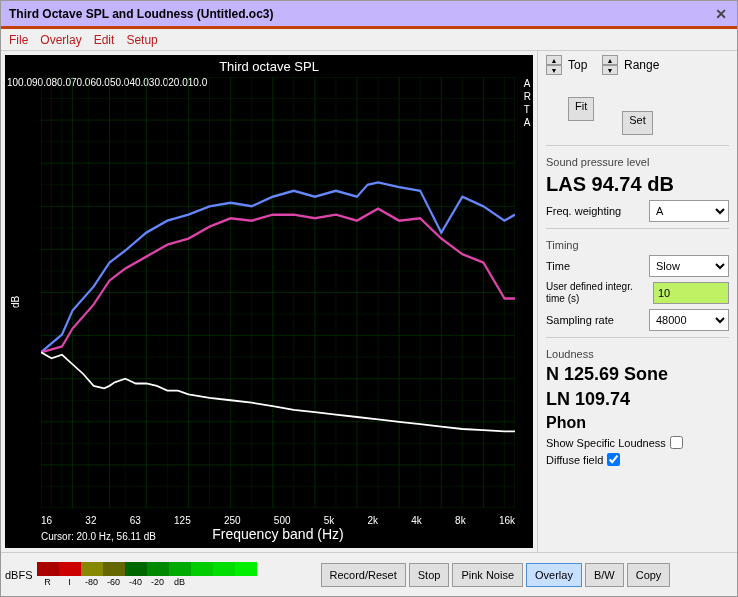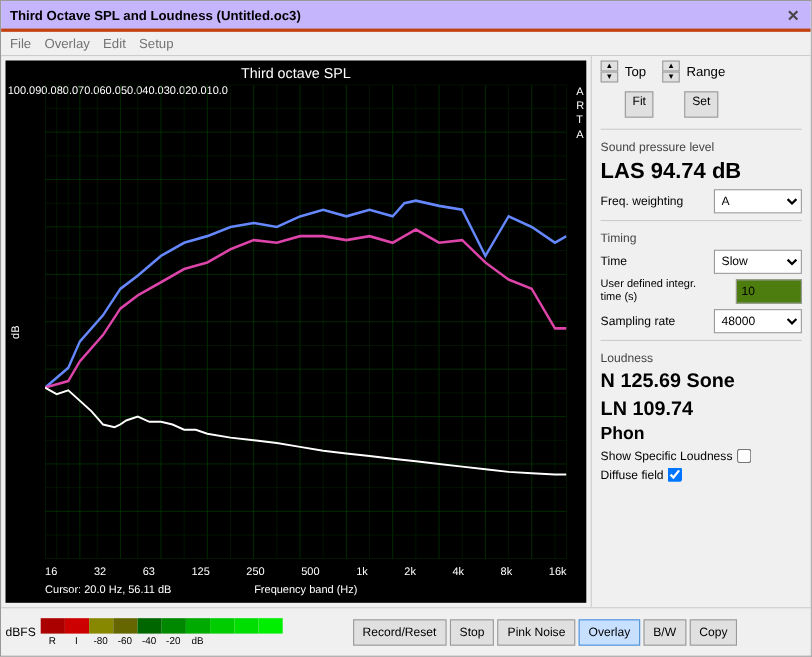--- a/index.html
+++ b/index.html
@@ -48,21 +48,21 @@
       padding: 2px 8px;
       border-bottom: 1px solid #ccc;
       background: #f0f0f0;
       height: 22px;
       align-items: center;
     }
 
     .menu-item {
       font-size: 12px;
       cursor: pointer;
-      color: #737373;
+      color: #b91c1c;
       text-decoration: none;
     }
 
     .main-content {
       display: flex;
       flex: 1;
       overflow: hidden;
     }
 
     .chart-area {
@@ -112,21 +112,21 @@
       font-size: 10px;
     }
 
     .chart-axis-label-x {
       position: absolute;
       bottom: 6px;
       left: 36px;
       right: 18px;
       text-align: center;
       color: #fff;
-      font-size: 10px;
+      font-size: 14px;
     }
 
     .arta-label {
       position: absolute;
       right: 2px;
       top: 22px;
       color: #fff;
       font-size: 10px;
       line-height: 1.3;
     }
@@ -199,22 +199,22 @@
       border: 1px solid #999;
       background: #fff;
       width: 80px;
       padding: 1px 2px;
     }
 
     .input-field {
       height: 22px;
       font-size: 11px;
       border: 1px solid #999;
-      background: #4d7c0f;
-      width: 60px;
+      background: #bef264;
+      width: 76px;
       padding: 1px 4px;
     }
 
     .row {
       display: flex;
       align-items: center;
       justify-content: space-between;
       gap: 4px;
     }
 
@@ -376,21 +376,21 @@
         </svg>
       </div>
 
       <div class="chart-labels-x">
         <span>16</span>
         <span>32</span>
         <span>63</span>
         <span>125</span>
         <span>250</span>
         <span>500</span>
-        <span>1k</span>
+        <span>5k</span>
         <span>2k</span>
         <span>4k</span>
         <span>8k</span>
         <span>16k</span>
       </div>
 
       <div class="chart-axis-label-x">Frequency band (Hz)</div>
 
       <div class="arta-label">A<br>R<br>T<br>A</div>
 
@@ -408,21 +408,21 @@
         <div class="spin-group">
           <div class="spin-btn">▲</div>
           <div class="spin-btn">▼</div>
         </div>
         <span class="control-label">Range</span>
       </div>
       <div class="top-controls">
         <div style="width:16px"></div>
         <span class="btn" style="font-size:11px;padding:2px 6px;">Fit</span>
         <div style="width:16px"></div>
-        <span class="btn" style="font-size:11px;padding:2px 6px;">Set</span>
+        <span class="btn" style="font-size:11px;padding:2px 6px;margin-top:28px;">Set</span>
       </div>
 
       <hr style="border:none;border-top:1px solid #ccc;margin:2px 0;">
 
       <div class="section-label">Sound pressure level</div>
       <div class="big-value">LAS 94.74 dB</div>
 
       <div class="row">
         <span style="font-size:11px;">Freq. weighting</span>
         <select class="dropdown">

